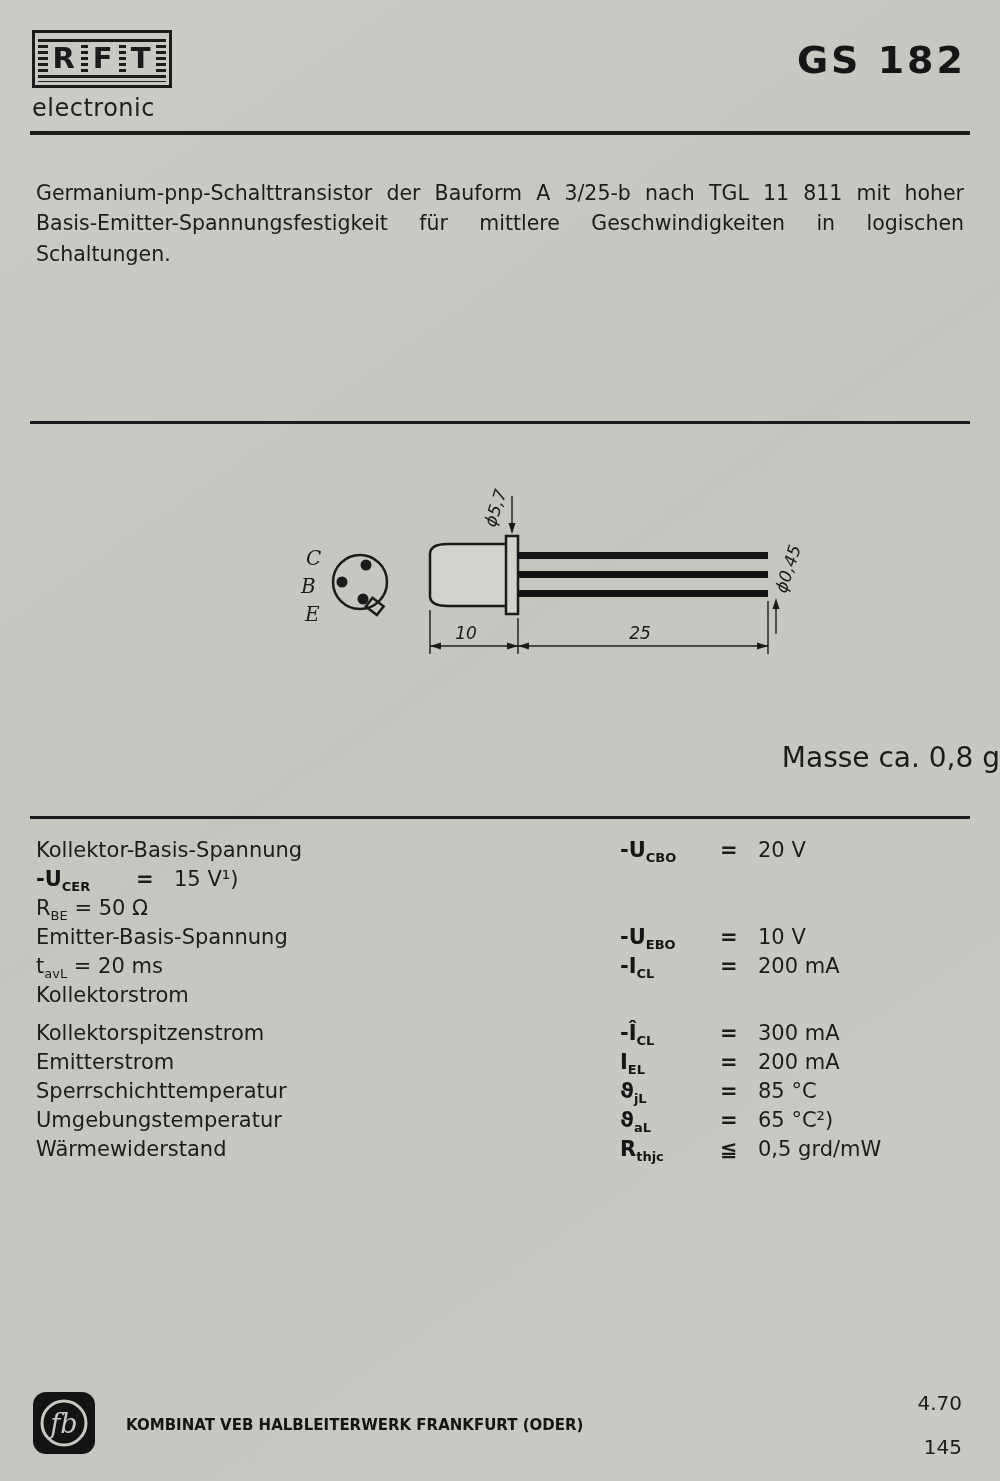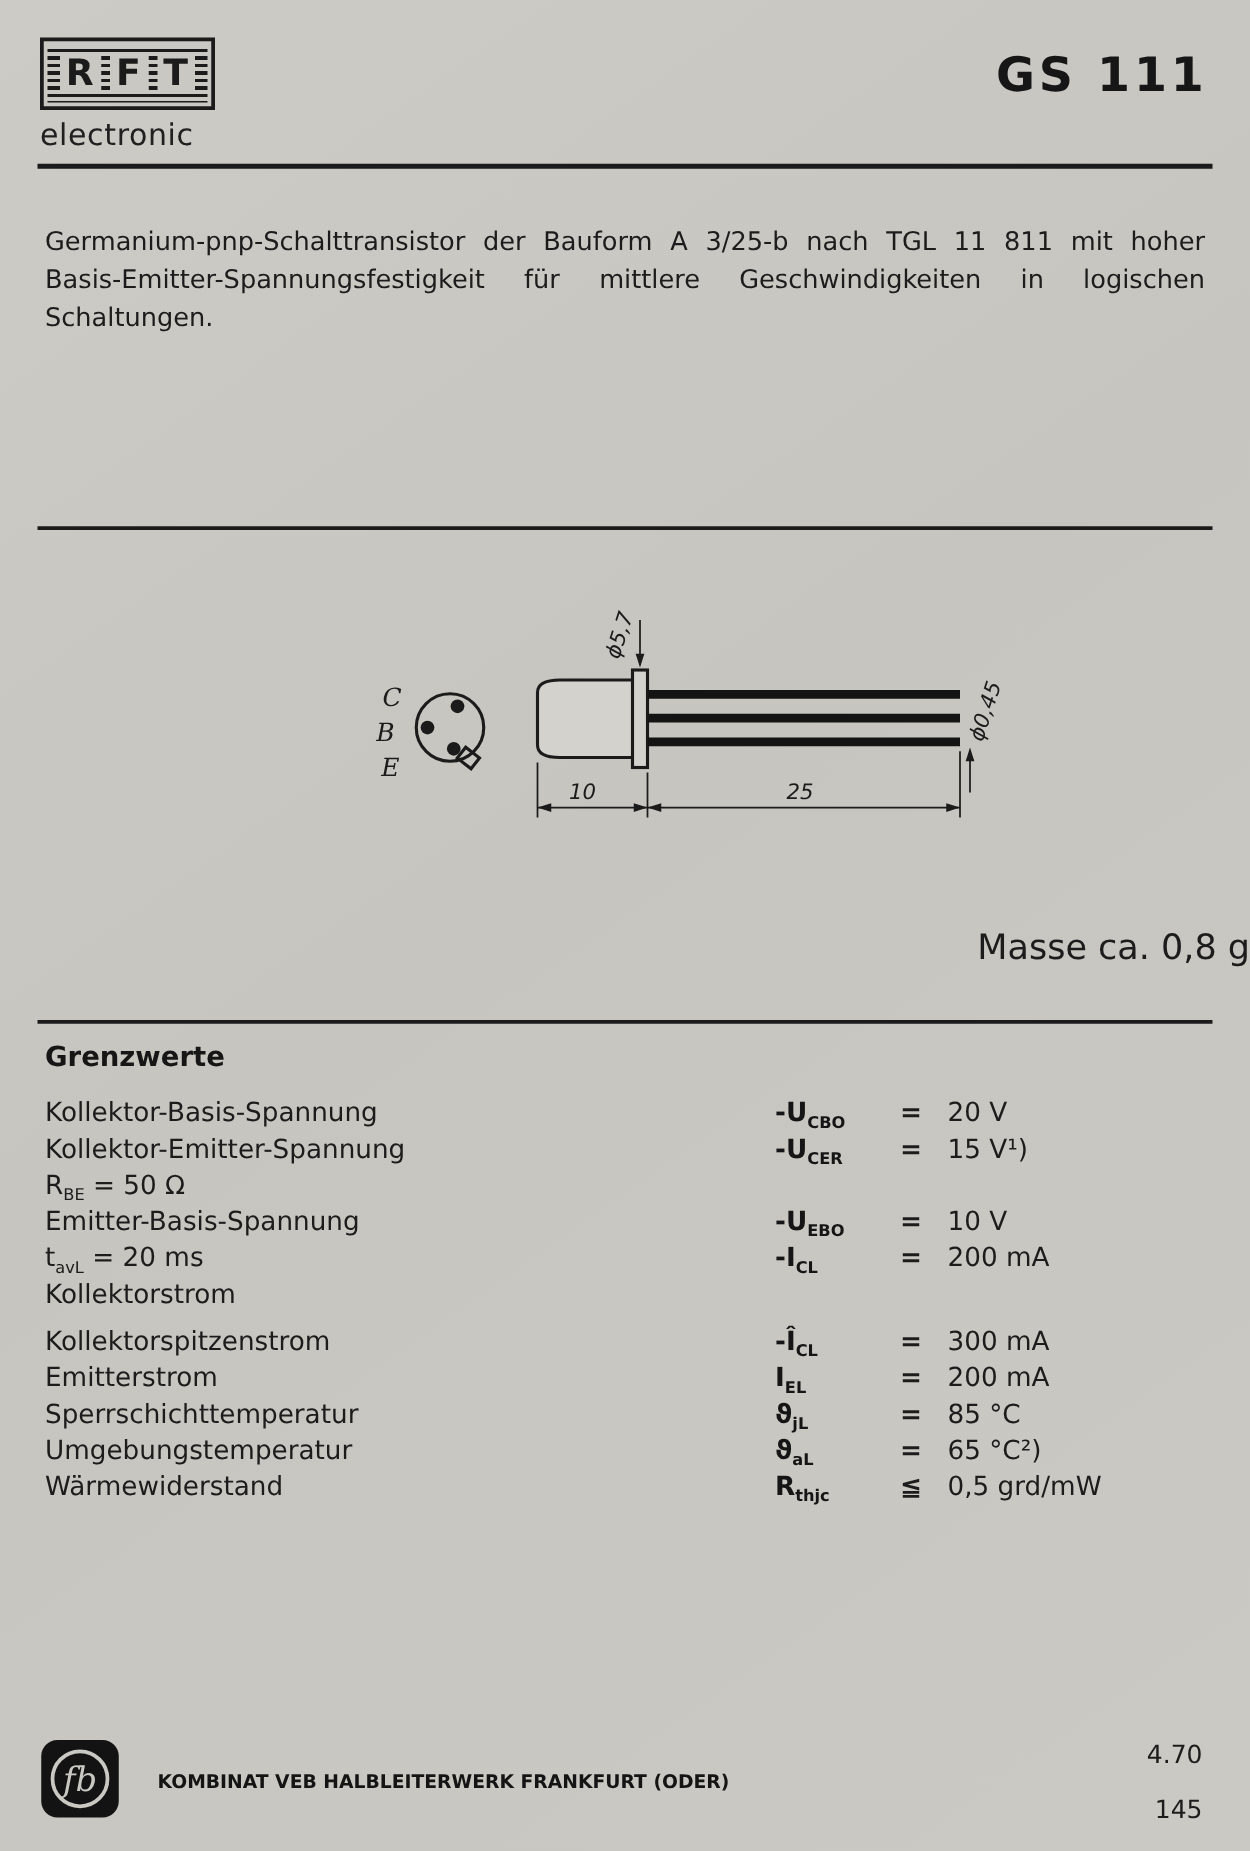--- a/index.html
+++ b/index.html
@@ -93,21 +93,21 @@
     <div>
       <div class="rft-logo">
         <div class="rft-stripes">
           <span class="rft-letter">R</span>
           <span class="rft-letter">F</span>
           <span class="rft-letter">T</span>
         </div>
       </div>
       <div class="brand-sub">electronic</div>
     </div>
-    <div class="part-number">GS 111</div>
+    <div class="part-number">GS 182</div>
   </div>
 
   <div class="rule rule-1"></div>
 
   <p class="description">Germanium-pnp-Schalttransistor der Bauform A 3/25-b nach TGL 11 811 mit hoher Basis-Emitter-Spannungsfestigkeit für mittlere Geschwindigkeiten in logischen Schaltungen.</p>
 
   <div class="rule rule-2"></div>
 
   <figure class="drawing">
     <svg width="560" height="215" viewBox="0 0 560 215" aria-hidden="true">
@@ -160,32 +160,30 @@
         <text class="dim" x="198" y="157" text-anchor="middle">10</text>
         <text class="dim" x="372" y="157" text-anchor="middle">25</text>
       </g>
     </svg>
   </figure>
 
   <p class="mass-note">Masse ca. 0,8 g</p>
 
   <div class="rule rule-3"></div>
 
-  <h2 class="section-title">Grenzwerte</h2>
 
   <div class="limits-table" id="limits-rows">
     <div class="t-row">
       <div class="t-label"><span>Kollektor-Basis-Spannung</span><sub></sub><span></span></div>
       <div class="t-sym"><span>-U</span><sub>CBO</sub></div>
       <div class="t-rel">=</div>
       <div class="t-val">20 V</div>
     </div>
 
     <div class="t-row">
-      <div class="t-label"><span>Kollektor-Emitter-Spannung</span><sub></sub><span></span></div>
       <div class="t-sym"><span>-U</span><sub>CER</sub></div>
       <div class="t-rel">=</div>
       <div class="t-val">15 V¹)</div>
     </div>
 
     <div class="t-row">
       <div class="t-label"><span>R</span><sub>BE</sub><span> = 50 Ω</span></div>
       <div class="t-sym"><span></span><sub></sub></div>
       <div class="t-rel"></div>
       <div class="t-val"></div>

